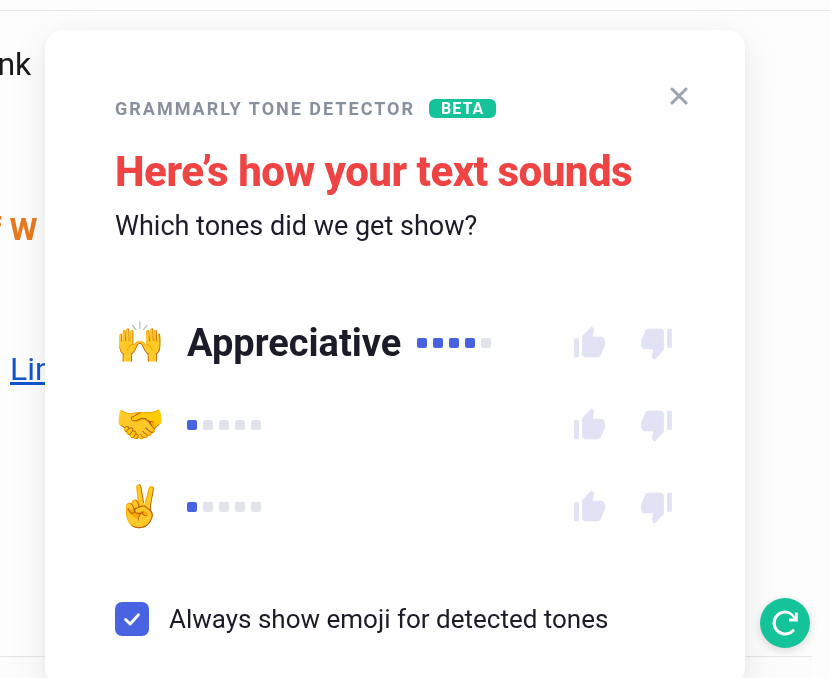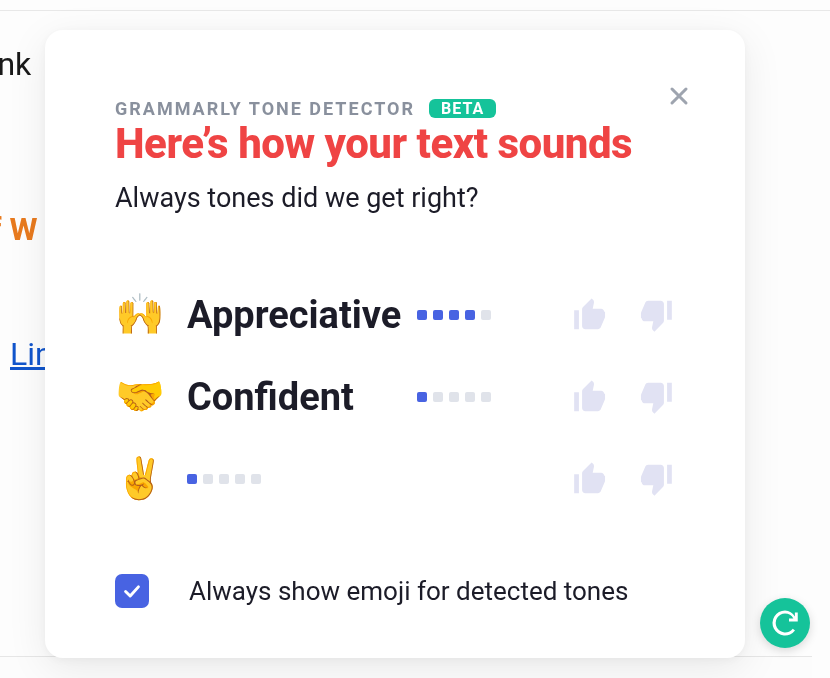--- a/index.html
+++ b/index.html
@@ -26,21 +26,21 @@
     .bg-text-2 {
       position: absolute;
       top: 210px;
       left: -10px;
       font-size: 32px;
       font-weight: 700;
       color: #e87a1e;
     }
     .bg-link {
       position: absolute;
-      top: 335px;
+      top: 350px;
       left: 10px;
       font-size: 32px;
       font-weight: 400;
       color: #1155cc;
       text-decoration: underline;
     }
     .bg-top-border {
       position: absolute;
       top: 10px;
       left: 0;
@@ -77,20 +77,21 @@
       color: #9ea4af;
     }
     .close svg {
       width: 100%;
       height: 100%;
     }
     .brand-row {
       display: flex;
       align-items: center;
       gap: 14px;
+      margin-bottom: 28px;
     }
     .brand-label {
       color: #89909d;
       font-size: 18px;
       font-weight: 700;
       letter-spacing: 2px;
     }
     .beta-badge {
       background: #15c39a;
       color: #ffffff;
@@ -155,21 +156,21 @@
     }
     .thumb svg {
       width: 38px;
       height: 38px;
       display: block;
     }
     .checkbox-row {
       margin-top: 54px;
       display: flex;
       align-items: center;
-      gap: 40px;
+      gap: 20px;
     }
     .checkbox {
       width: 34px;
       height: 34px;
       background: #4863e2;
       border-radius: 7px;
       display: flex;
       align-items: center;
       justify-content: center;
       color: #ffffff;
@@ -219,21 +220,21 @@
       <path d="M6 6 L18 18 M6 18 L18 6" stroke="currentColor" stroke-width="2.6" stroke-linecap="round" fill="none"></path>
     </svg>
   </div>
 
   <div class="brand-row">
     <span class="brand-label">GRAMMARLY TONE DETECTOR</span>
     <span class="beta-badge">BETA</span>
   </div>
 
   <h1 class="headline">Here’s how your text sounds</h1>
-  <p class="subhead">Always tones did we get right?</p>
+  <p class="subhead">Which tones did we get show?</p>
 
   <div class="tone-row">
     <div class="tone-emoji">🙌</div>
     <div class="tone-name">Appreciative</div>
     <div class="tone-dots">
         <div class="dot active"></div>
         <div class="dot active"></div>
         <div class="dot active"></div>
         <div class="dot active"></div>
         <div class="dot"></div>
@@ -247,21 +248,20 @@
       <div class="thumb">
         <svg viewBox="0 0 24 24">
             <path fill="currentColor" d="M22 3h-3v12h3V3zM3 14c0 1.1.9 2 2 2h5.3l-.8 3.8v.6c0 .4.2.8.4 1.1l1.1 1 5.4-5.5c.4-.4.6-.9.6-1.4V5c0-1.1-.9-2-2-2H7c-.8 0-1.5.5-1.8 1.2l-2.5 5.9c-.1.3-.2.5-.2.8V14z"></path>
           </svg>
       </div>
     </div>
   </div>
 
   <div class="tone-row">
     <div class="tone-emoji">🤝</div>
-    <div class="tone-name">Confident</div>
     <div class="tone-dots">
         <div class="dot active"></div>
         <div class="dot"></div>
         <div class="dot"></div>
         <div class="dot"></div>
         <div class="dot"></div>
       </div>
     <div class="tone-actions">
       <div class="thumb">
         <svg viewBox="0 0 24 24">

